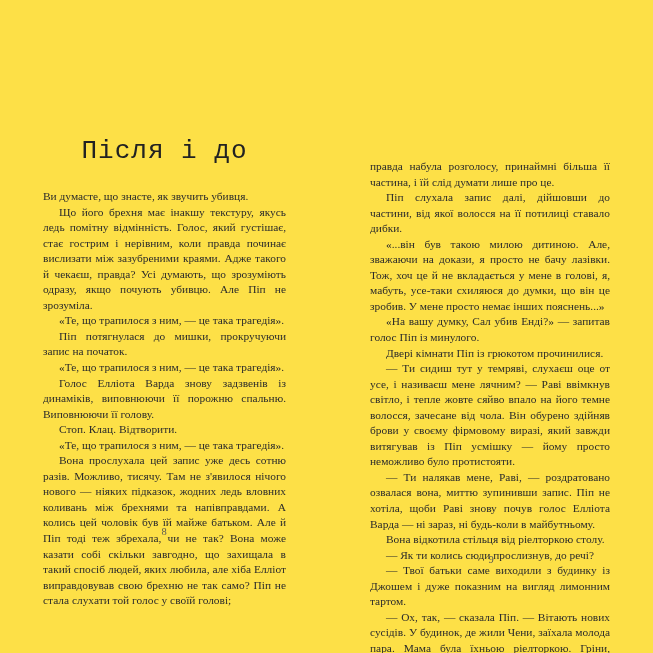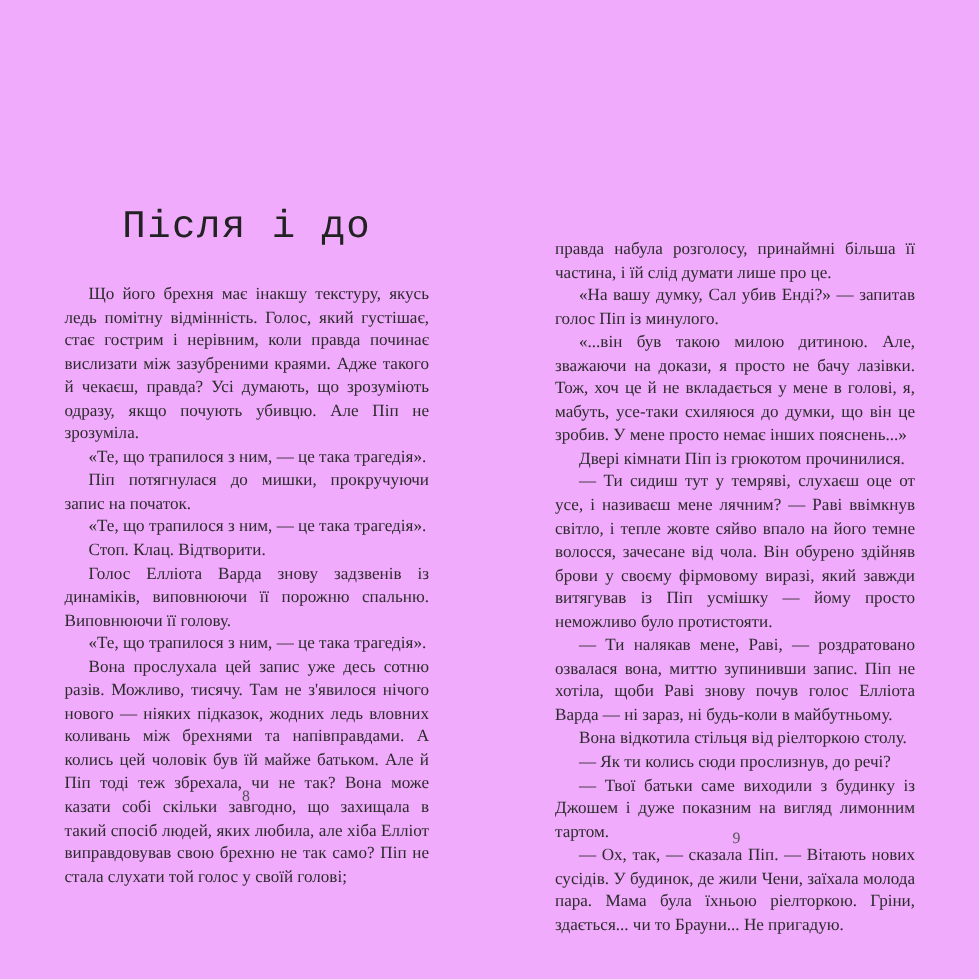--- a/index.html
+++ b/index.html
@@ -1,17 +1,17 @@
 <!DOCTYPE html>
 <html><head>
 <meta charset="utf-8">
 <style>
   html, body { margin:0; padding:0; background:#ffffff; }
   body { width:653px; height:653px; position:relative; overflow:hidden; font-family:"Liberation Serif", "DejaVu Serif", serif; color:#2a2a2a; }
-  .spread { position:absolute; left:0; top:0; width:653px; height:653px; background:#f0abfc; }
+  .spread { position:absolute; left:0; top:0; width:653px; height:653px; background:#fde047; }
   .page { position:absolute; top:0; height:653px; }
   .page-left { left:0; width:326px; }
   .page-right { left:326px; width:327px;margin-top:28px; }
   .chapter-title { position:absolute; left:43px; width:243px; top:134px; text-align:center; font-family:"Liberation Mono", "DejaVu Sans Mono", monospace; font-size:26px; letter-spacing:1px; color:#222; line-height:34px; }
   .body-text { position:absolute; font-size:11.4px; line-height:15.55px; text-align:justify; hyphens:manual; color:#2b2b2b; }
   .page-left .body-text { left:43px; width:243px; top:189px; }
   .page-right .body-text { left:44px; width:240px; top:131px; }
   .body-text p { margin:0; text-indent:16px; text-align:justify; text-align-last:left; }
   .body-text p.noindent { text-indent:0; }
   .page-number { position:absolute; top:526px; font-size:10.5px; color:#555; width:20px; text-align:center; }
@@ -19,37 +19,39 @@
   .page-right .page-number { left:155px; }
 </style>
 </head>
 <body>
 
 <div class="spread">
 
   <div class="page page-left">
     <div class="chapter-title">Після і до</div>
     <div class="body-text">
+      <p class="noindent">Ви думасте, що знасте, як звучить убивця.</p>
       <p>Що його брехня має інакшу текстуру, якусь ледь помітну відмінність. Голос, який густішає, стає гострим і нерівним, коли правда починає вислизати між зазубреними краями. Адже такого й чекаєш, правда? Усі думають, що зрозуміють одразу, якщо почують убивцю. Але Піп не зрозуміла.</p>
       <p>«Те, що трапилося з ним, — це така трагедія».</p>
       <p>Піп потягнулася до мишки, прокручуючи запис на початок.</p>
       <p>«Те, що трапилося з ним, — це така трагедія».</p>
+      <p>Голос Елліота Варда знову задзвенів із динаміків, виповнюючи її порожню спальню. Виповнюючи її голову.</p>
       <p>Стоп. Клац. Відтворити.</p>
-      <p>Голос Елліота Варда знову задзвенів із динаміків, виповнюючи її порожню спальню. Виповнюючи її голову.</p>
       <p>«Те, що трапилося з ним, — це така трагедія».</p>
       <p>Вона прослухала цей запис уже десь сотню разів. Можливо, тисячу. Там не з'явилося нічого нового — ніяких підказок, жодних ледь вловних коливань між брехнями та напівправдами. А колись цей чоловік був їй майже батьком. Але й Піп тоді теж збрехала, чи не так? Вона може казати собі скільки завгодно, що захищала в такий спосіб людей, яких любила, але хіба Елліот виправдовував свою брехню не так само? Піп не стала слухати той голос у своїй голові;</p>
     </div>
     <div class="page-number">8</div>
   </div>
 
   <div class="page page-right">
     <div class="body-text">
       <p class="noindent">правда набула розголосу, принаймні більша її частина, і їй слід думати лише про це.</p>
+      <p>Піп слухала запис далі, дійшовши до частини, від якої волосся на її потилиці ставало дибки.</p>
+      <p>«...він був такою милою дитиною. Але, зважаючи на докази, я просто не бачу лазівки. Тож, хоч це й не вкладається у мене в голові, я, мабуть, усе-таки схиляюся до думки, що він це зробив. У мене просто немає інших пояснень...»</p>
       <p>«На вашу думку, Сал убив Енді?» — запитав голос Піп із минулого.</p>
-      <p>«...він був такою милою дитиною. Але, зважаючи на докази, я просто не бачу лазівки. Тож, хоч це й не вкладається у мене в голові, я, мабуть, усе-таки схиляюся до думки, що він це зробив. У мене просто немає інших пояснень...»</p>
       <p>Двері кімнати Піп із грюкотом прочинилися.</p>
       <p>— Ти сидиш тут у темряві, слухаєш оце от усе, і називаєш мене лячним? — Раві ввімкнув світло, і тепле жовте сяйво впало на його темне волосся, зачесане від чола. Він обурено здійняв брови у своєму фірмовому виразі, який завжди витягував із Піп усмішку — йому просто неможливо було протистояти.</p>
       <p>— Ти налякав мене, Раві, — роздратовано озвалася вона, миттю зупинивши запис. Піп не хотіла, щоби Раві знову почув голос Елліота Варда — ні зараз, ні будь-коли в майбутньому.</p>
       <p>Вона відкотила стільця від ріелторкою столу.</p>
       <p>— Як ти колись сюди прослизнув, до речі?</p>
       <p>— Твої батьки саме виходили з будинку із Джошем і дуже показним на вигляд лимонним тартом.</p>
       <p>— Ох, так, — сказала Піп. — Вітають нових сусідів. У будинок, де жили Чени, заїхала молода пара. Мама була їхньою ріелторкою. Гріни, здається... чи то Брауни... Не пригадую.</p>
     </div>
     <div class="page-number">9</div>
   </div>

